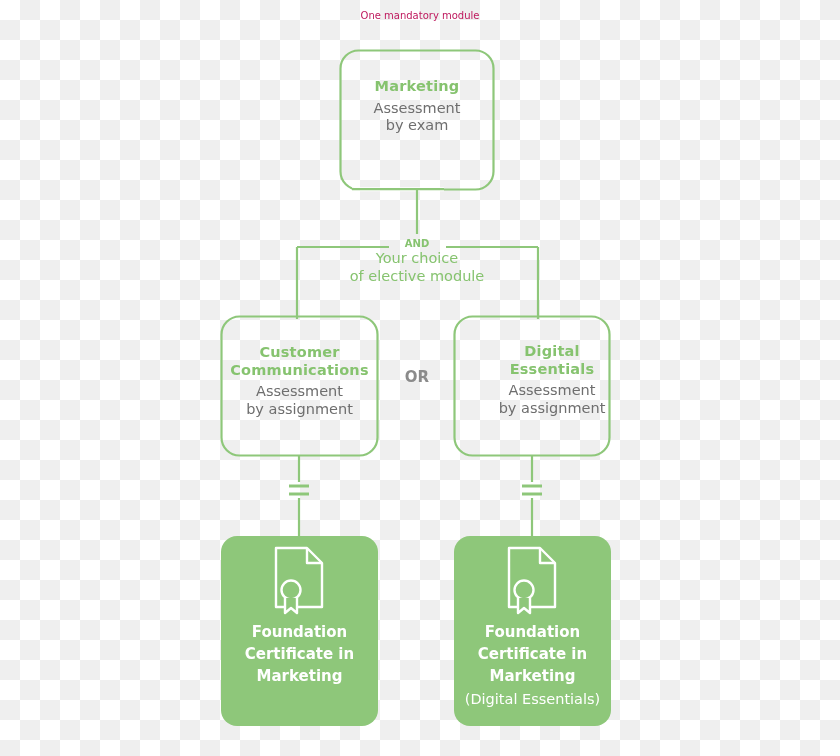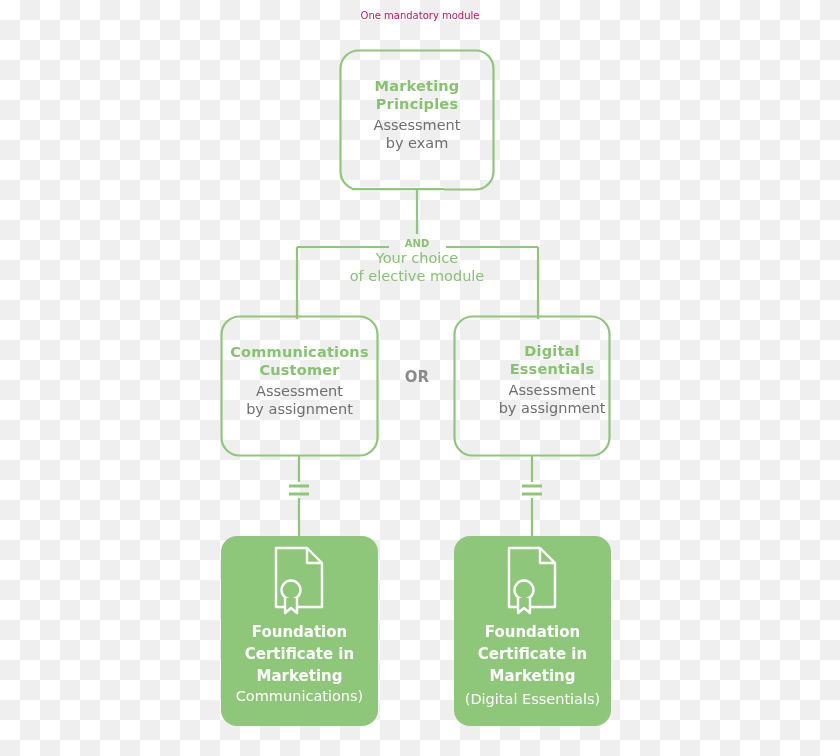--- a/index.html
+++ b/index.html
@@ -135,54 +135,52 @@
     <path d="M 518 598 L 518 613 L 524 608 L 530 613 L 530 598" fill="#8ec77a" stroke-linejoin="round"></path>
   </g>
 </svg>
 
 <div class="node-text title" style="left:0; top:10px; width:840px;">
   <span>One mandatory module</span>
 </div>
 
 <div class="node-text" style="left:340px; top:78px; width:154px;">
   <div class="mod-title">Marketing</div>
-  <div class="mod-title">Principles</div>
   <div class="mod-sub" style="margin-top:4px;">Assessment</div>
   <div class="mod-sub">by exam</div>
 </div>
 
 <div class="node-text" style="left:317px; top:238px; width:200px;">
   <div class="conn-label">AND</div>
   <div class="conn-sub">Your choice</div>
   <div class="conn-sub">of elective module</div>
 </div>
 
 <div class="node-text or-label" style="left:386px; top:368px; width:62px;">
   <span>OR</span>
 </div>
 
 <div class="node-text" style="left:221px; top:344px; width:157px;">
+  <div class="mod-title">Customer</div>
   <div class="mod-title">Communications</div>
-  <div class="mod-title">Customer</div>
   <div class="mod-sub" style="margin-top:4px;">Assessment</div>
   <div class="mod-sub">by assignment</div>
 </div>
 
 <div class="node-text" style="left:454px; top:343px; width:156px;padding-left:20px;">
   <div class="mod-title">Digital</div>
   <div class="mod-title">Essentials</div>
   <div class="mod-sub" style="margin-top:4px;">Assessment</div>
   <div class="mod-sub">by assignment</div>
 </div>
 
 <div class="cert-text" style="left:221px; top:622px; width:157px;">
   <div class="cert-title">Foundation</div>
   <div class="cert-title">Certificate in</div>
   <div class="cert-title">Marketing</div>
-  <div class="cert-sub">Communications)</div>
 </div>
 
 <div class="cert-text" style="left:454px; top:622px; width:157px;">
   <div class="cert-title">Foundation</div>
   <div class="cert-title">Certificate in</div>
   <div class="cert-title">Marketing</div>
   <div class="cert-sub" style="margin-top:3px;">(Digital Essentials)</div>
   <div class="cert-sub"></div>
 </div>
 

